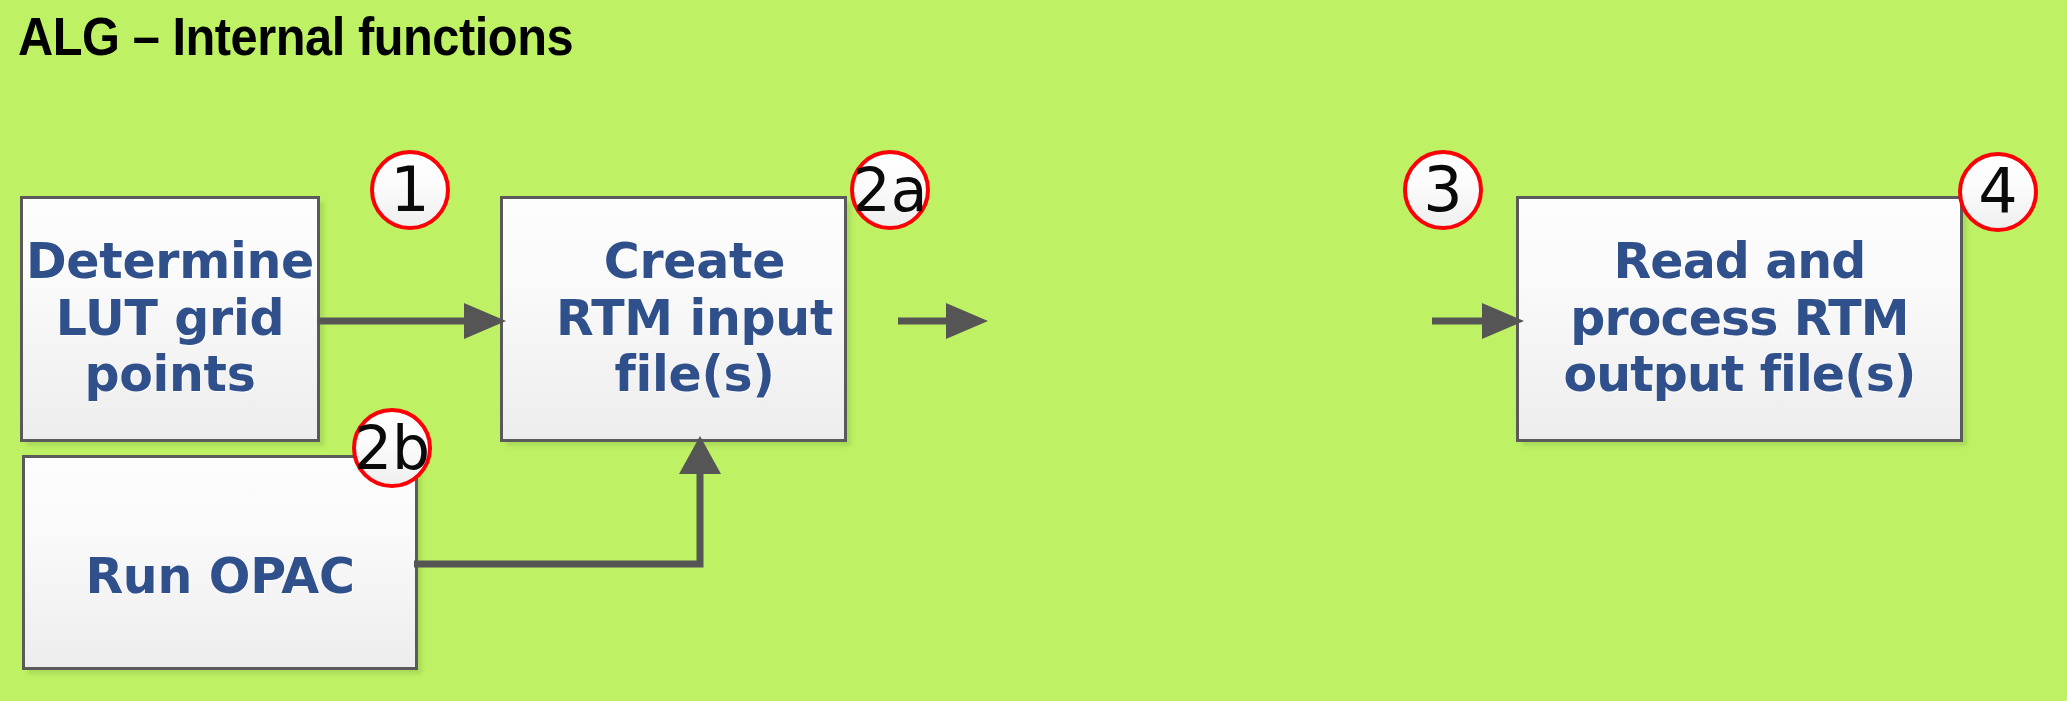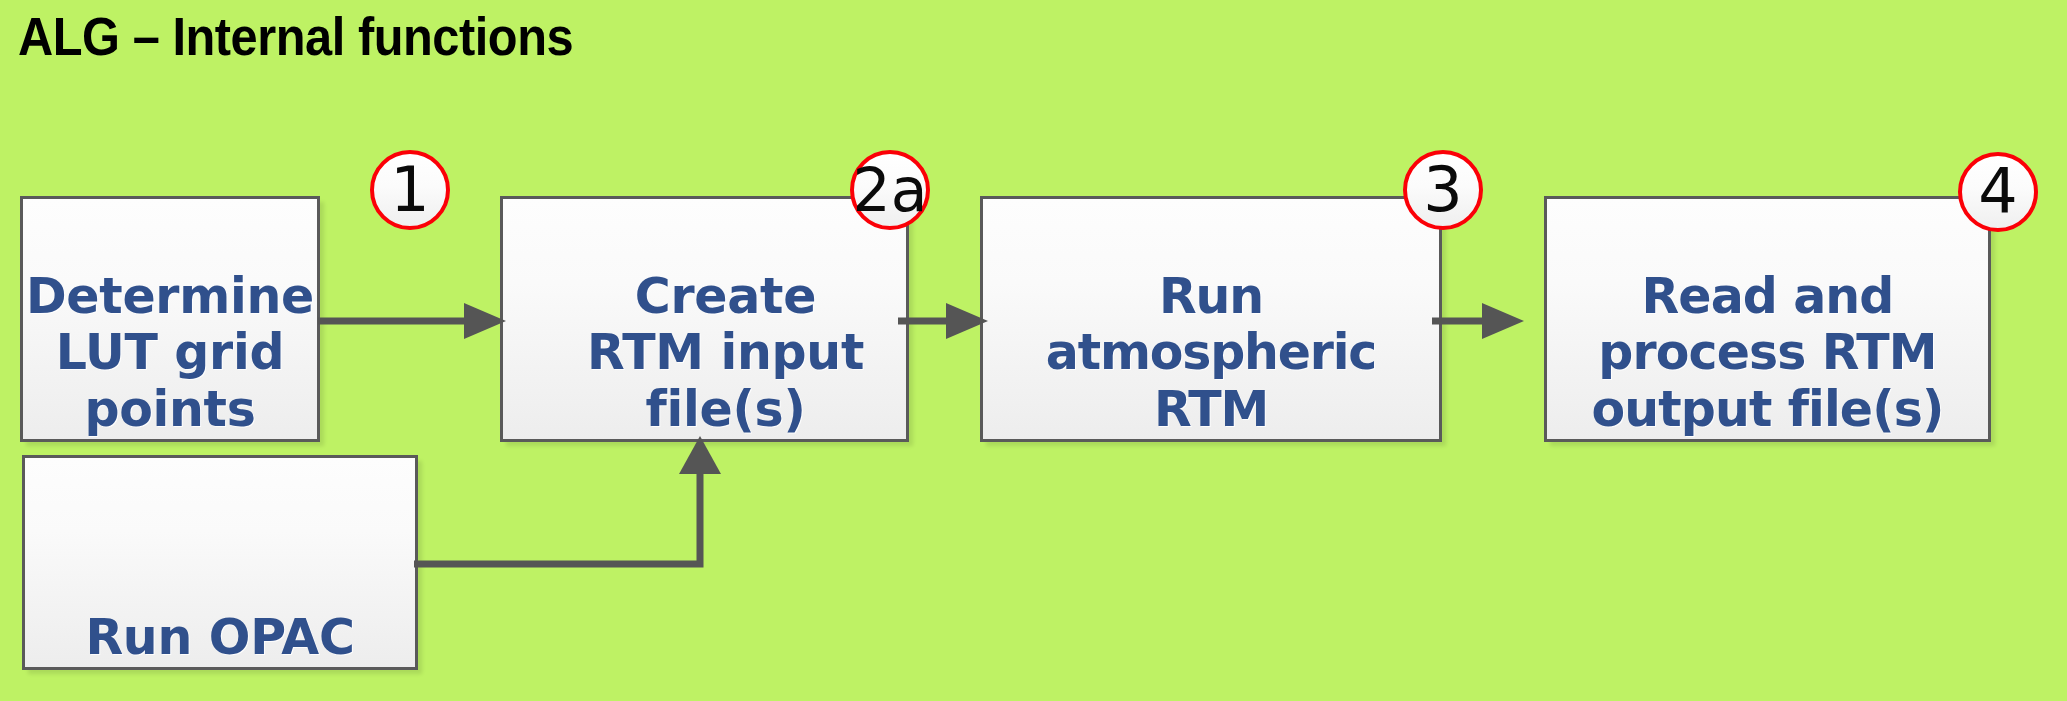--- a/index.html
+++ b/index.html
@@ -38,45 +38,45 @@
   }
 
   
   .box {
     position: absolute;
     box-sizing: border-box;
     border: 3px solid #5a5a5a;
     background: linear-gradient(to bottom, #fdfdfd 0%, #fafafa 35%, #f2f2f2 75%, #ededed 100%);
     box-shadow: 5px 5px 4px -1px rgba(0,0,0,0.10);
     display: flex;
-    align-items: flex-end;
+    align-items: center;
     justify-content: center;
   }
   .box-label {
     font-family: "DejaVu Sans", "Liberation Sans", sans-serif;
     font-weight: bold;
     color: #30508c;
     text-align: center;
     line-height: 1.16;
     letter-spacing: -0.3px;
     text-shadow: 1px 1px 0 rgba(255,255,255,0.85);
     white-space: pre-line;
     padding: 0 4px;
   }
 
   #box-determine { left: 20px;   top: 196px; width: 300px; height: 246px; }
   #box-determine .box-label { font-size: 49px; }
 
-  #box-create    { left: 500px;  top: 196px; width: 409px; height: 246px; padding-left: 42px; }
+  #box-create    { left: 500px;  top: 196px; width: 347px; height: 246px; padding-left: 42px; }
   #box-create .box-label { font-size: 49px; }
 
   #box-runrtm    { left: 980px;  top: 196px; width: 462px; height: 246px; }
   #box-runrtm .box-label { font-size: 49px; letter-spacing: -1.2px; }
 
-  #box-readproc  { left: 1516px; top: 196px; width: 447px; height: 246px; margin-left: 28px; }
+  #box-readproc  { left: 1516px; top: 196px; width: 447px; height: 246px; }
   #box-readproc .box-label { font-size: 49px; letter-spacing: -0.9px; }
 
   #box-opac      { left: 22px;   top: 455px; width: 396px; height: 215px; }
   #box-opac .box-label { font-size: 49px; margin-top: 30px; }
 
   
   .badge {
     position: absolute;
     box-sizing: border-box;
     width: 80px;
@@ -147,25 +147,20 @@
 LUT grid
 points</div>
   </div>
 
   <div class="box" id="box-create">
     <div class="box-label">Create
 RTM input
 file(s)</div>
   </div>
 
-  <div class="box" id="box-runrtm">
-    <div class="box-label">Run
-atmospheric
-RTM</div>
-  </div>
 
   <div class="box" id="box-readproc">
     <div class="box-label">Read and
 process RTM
 output file(s)</div>
   </div>
 
   <div class="box" id="box-opac">
     <div class="box-label">Run OPAC</div>
   </div>
@@ -179,14 +174,17 @@
   </div>
 
   <div class="badge" id="badge-3">
     <span class="badge-num">3</span>
   </div>
 
   <div class="badge" id="badge-4">
     <span class="badge-num">4</span>
   </div>
 
+  <div class="badge" id="badge-2b">
+    <span class="badge-num">2b</span>
+  </div>
 
 </div>
 
 </body></html>

